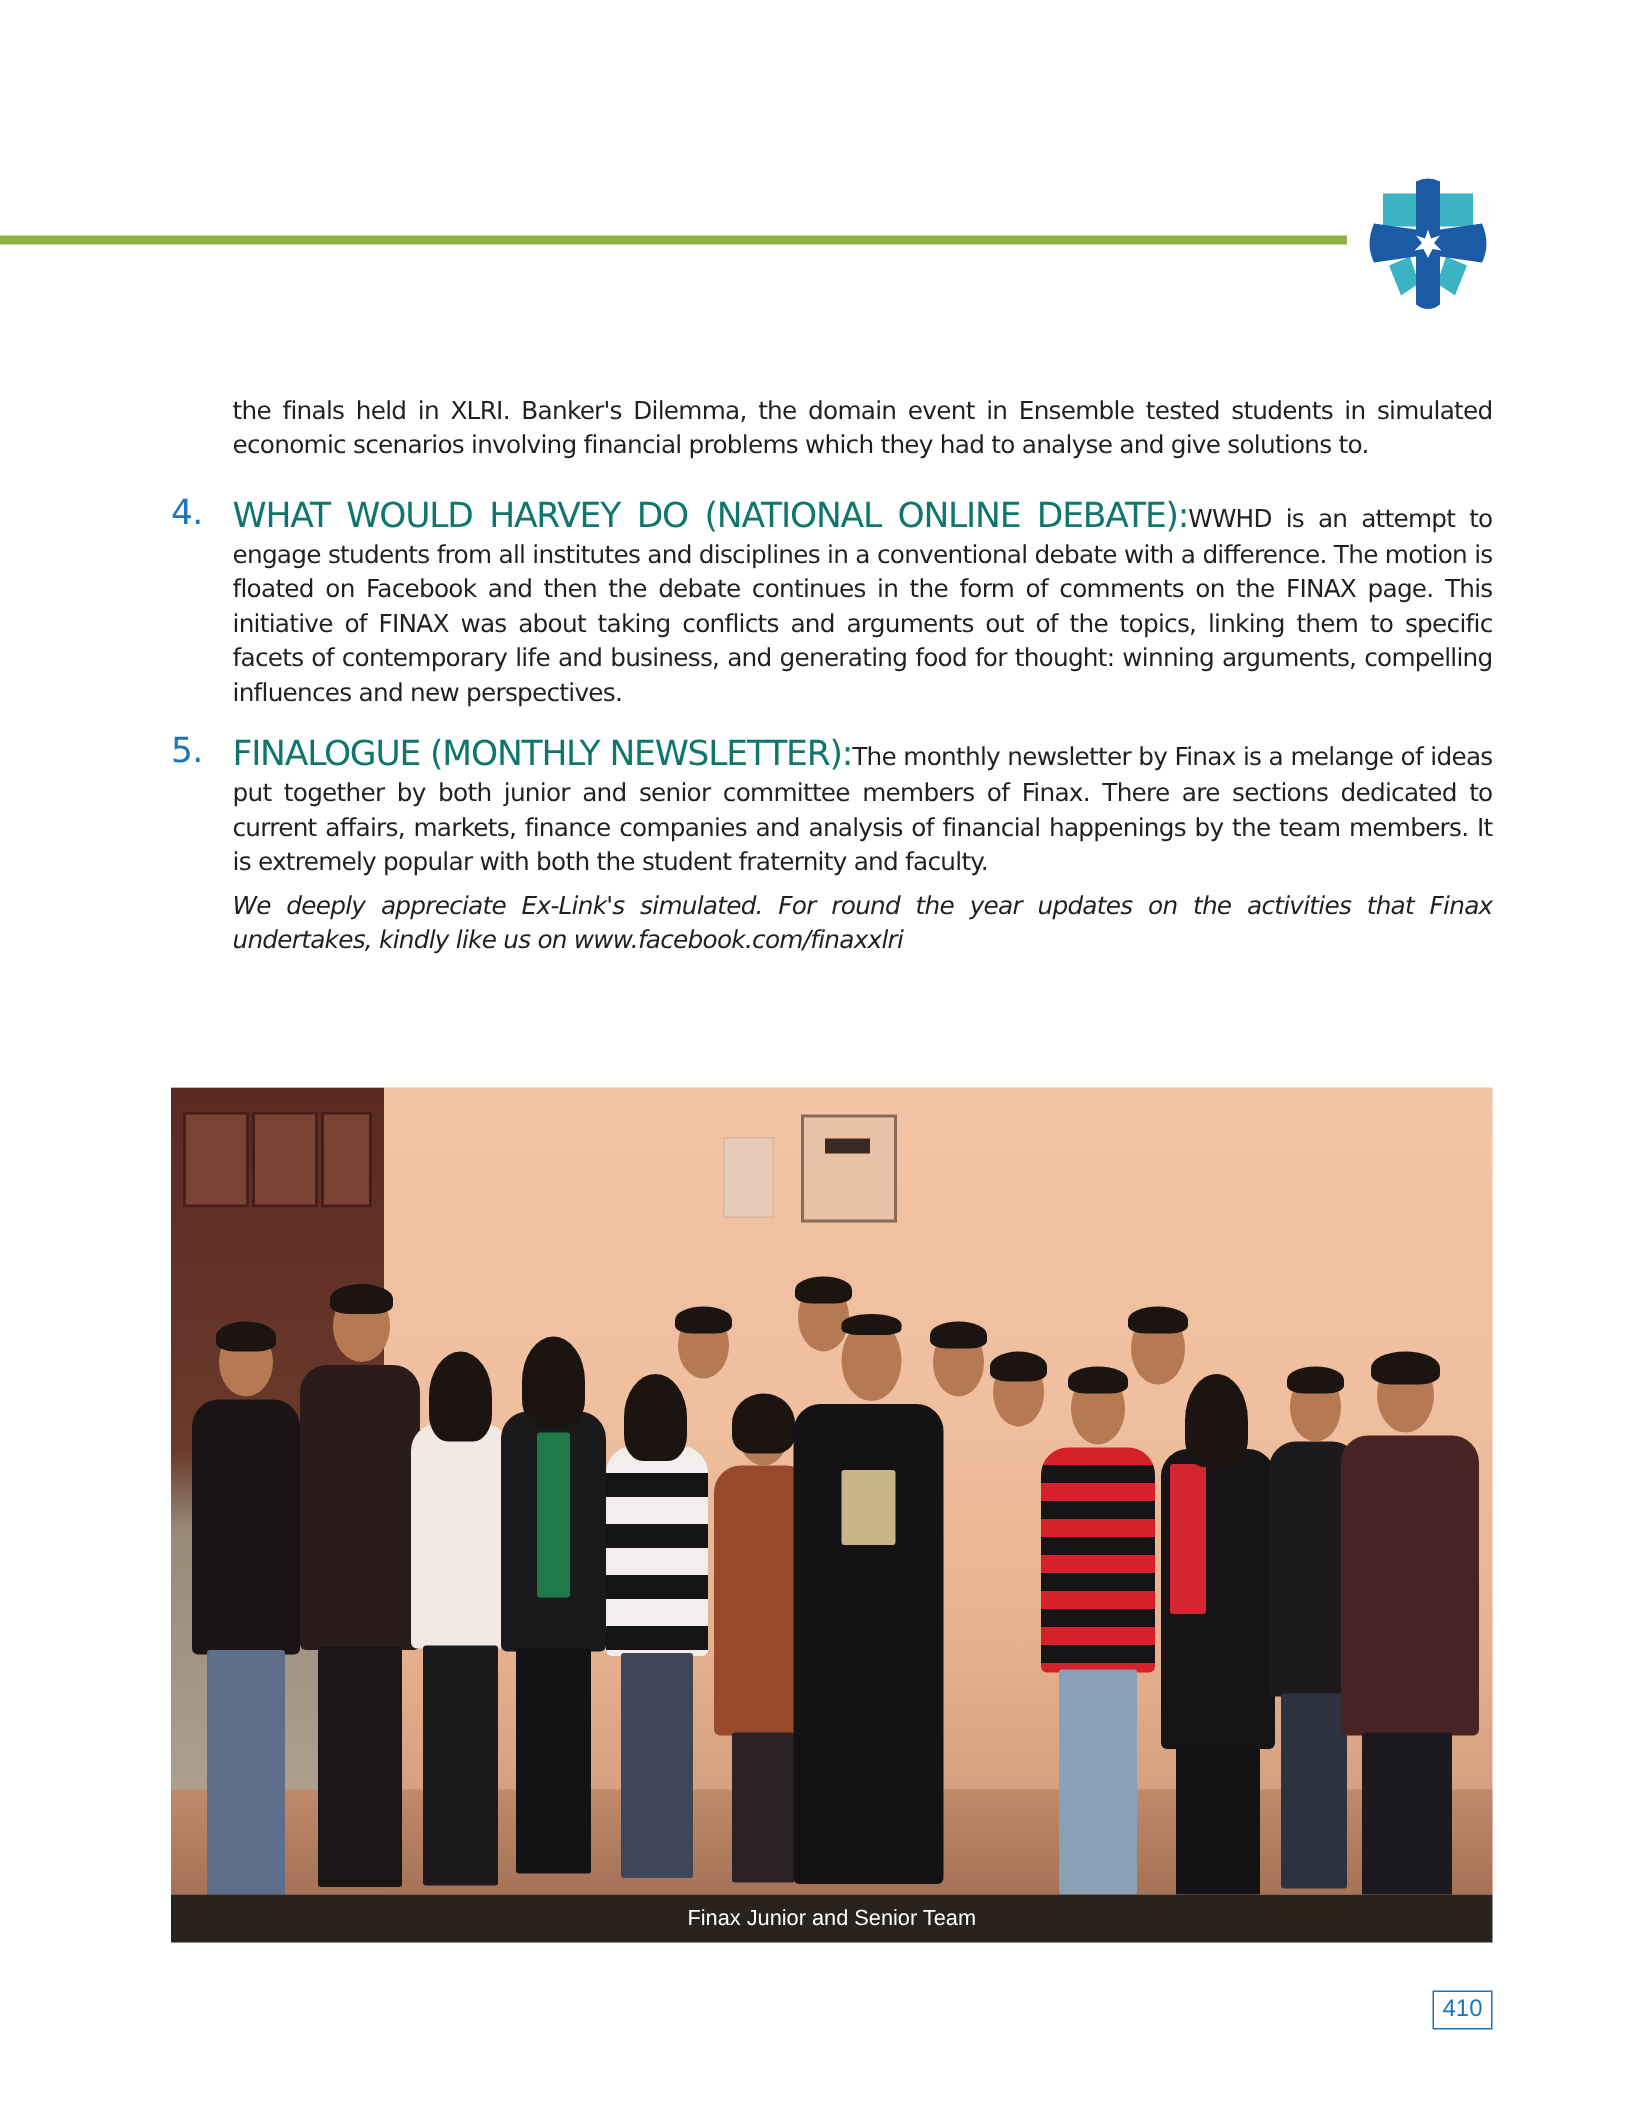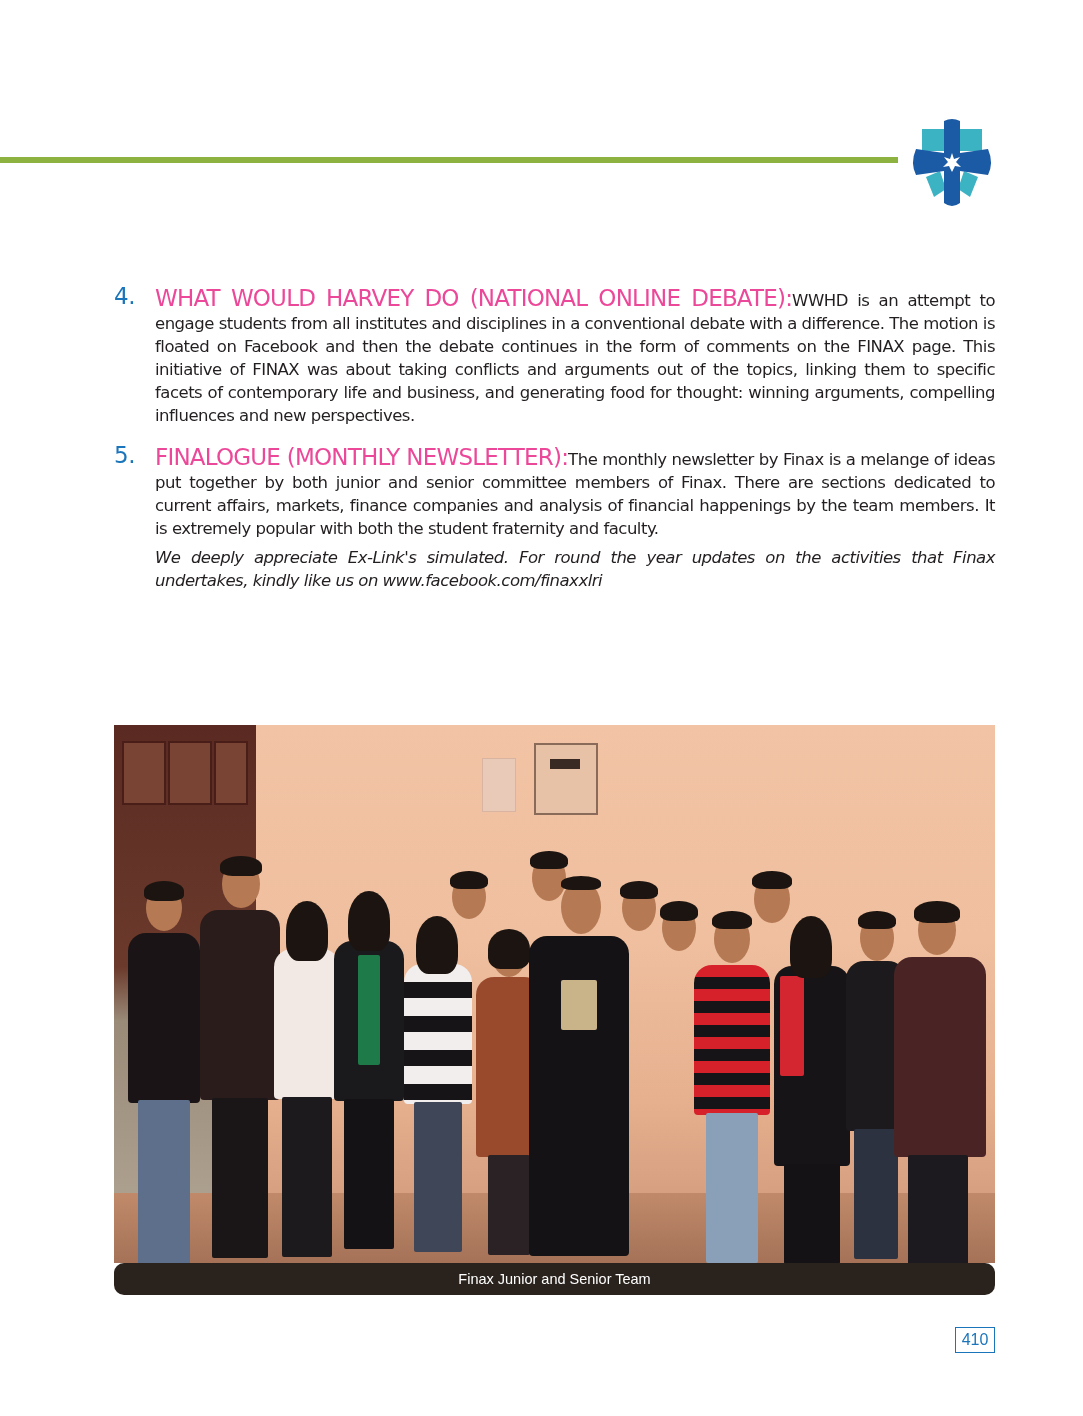--- a/index.html
+++ b/index.html
@@ -16,21 +16,21 @@
     font-family:"DejaVu Sans", sans-serif; font-size:16.5px; line-height:23px;
     letter-spacing:-0.5px; color:#231f20;
   }
   .para { margin:0; text-align:justify; }
   .item { position:relative; margin-top:14px; }
   .item-num {
     position:absolute; left:-41px; top:-2px; color:#1b75bb; font-size:23px; line-height:28px;
     font-family:"DejaVu Sans", sans-serif; letter-spacing:-0.5px;
   }
   .item-head {
-    color:#ec4899; font-size:23px; line-height:28px; letter-spacing:-0.8px;
+    color:#0f766e; font-size:23px; line-height:28px; letter-spacing:-0.8px;
     font-family:"DejaVu Sans", sans-serif; 
   }
   .item-body { text-align:justify; }
   .closing { margin-top:6px; font-style:italic; text-align:justify; }
   .photo {
     position:absolute; left:114px; top:725px; width:881px; height:538px; overflow:hidden;
     background:linear-gradient(180deg,#f2c3a4 0%,#efbf9f 40%,#e6b08e 70%,#c99377 100%);
   }
   .photo .door {
     position:absolute; left:0; top:0; width:142px; height:538px;
@@ -44,21 +44,21 @@
   .photo .sign2 .txt { position:absolute; left:14px; top:14px; width:30px; height:10px; background:#3a2a24; }
   .photo .floor { position:absolute; left:0; bottom:0; width:100%; height:70px; background:linear-gradient(180deg,#c08a6a,#a57258); }
   .person { position:absolute; }
   .person .head { position:absolute; border-radius:50%; background:#b57a54; }
   .person .hair { position:absolute; border-radius:50% 50% 30% 30%; background:#1c1410; }
   .person .body { position:absolute; border-radius:18px 18px 4px 4px; }
   .person .legs { position:absolute; border-radius:2px; }
   .caption {
     position:absolute; left:114px; top:1263px; width:881px; height:32px; background:#2a221c;
     color:#ffffff; font-family:"Liberation Sans", sans-serif; font-size:14.5px;
-    display:flex; align-items:center; justify-content:center;border-radius:10px;
+    display:flex; align-items:center; justify-content:center;
   }
   .page-num {
     position:absolute; left:955px; top:1327px; width:38px; height:24px; border:1px solid #1b75bb;
     color:#1b75bb; font-family:"Liberation Sans", sans-serif; font-size:16px;
     display:flex; align-items:center; justify-content:center;
   }
 </style>
 </head>
 <body>
 
@@ -69,20 +69,21 @@
     <rect x="16" y="12" width="24" height="22" fill="#3bb3c3"></rect>
     <rect x="52" y="12" width="24" height="22" fill="#3bb3c3"></rect>
     <path d="M20 60 L34 54 L40 72 L28 80 Z" fill="#3bb3c3"></path>
     <path d="M72 60 L58 54 L52 72 L64 80 Z" fill="#3bb3c3"></path>
     <path d="M38 4 Q46 0 54 4 L54 36 L82 32 Q88 46 82 58 L54 54 L54 86 Q46 92 38 86 L38 54 L10 58 Q4 46 10 32 L38 36 Z" fill="#1b5aa5"></path>
     <path d="M46 36 L48 42 L54 40 L50 45 L55 50 L49 49 L46 55 L43 49 L37 50 L42 45 L38 40 L44 42 Z" fill="#ffffff"></path>
   </svg>
 </div>
 
 <div class="content">
+  <p class="para">the finals held in XLRI. Banker's Dilemma, the domain event in Ensemble tested students in simulated economic scenarios involving financial problems which they had to analyse and give solutions to.</p>
 
   <div class="item" style="margin-top:22px;">
     <span class="item-num">4.</span>
     <div class="item-body">
       <span class="item-head">WHAT WOULD HARVEY DO (NATIONAL ONLINE DEBATE):</span><span>WWHD is an attempt to engage students from all institutes and disciplines in a conventional debate with a difference. The motion is floated on Facebook and then the debate continues in the form of comments on the FINAX page. This initiative of FINAX was about taking conflicts and arguments out of the topics, linking them to specific facets of contemporary life and business, and generating food for thought: winning arguments, compelling influences and new perspectives.</span>
     </div>
   </div>
 
   <div class="item" style="margin-top:16px;">
     <span class="item-num">5.</span>

